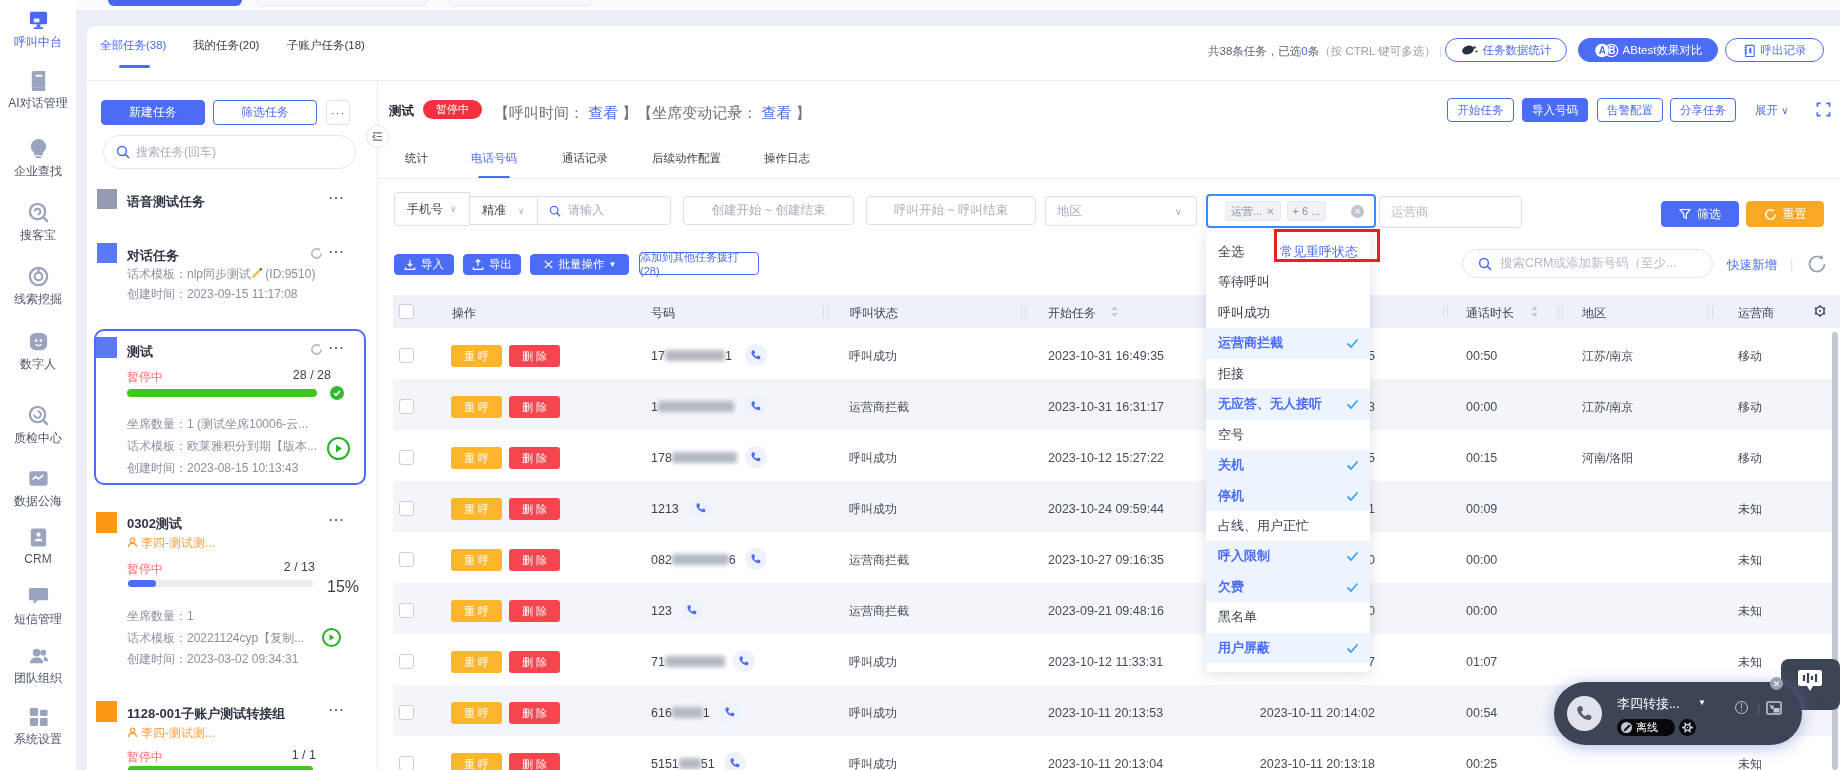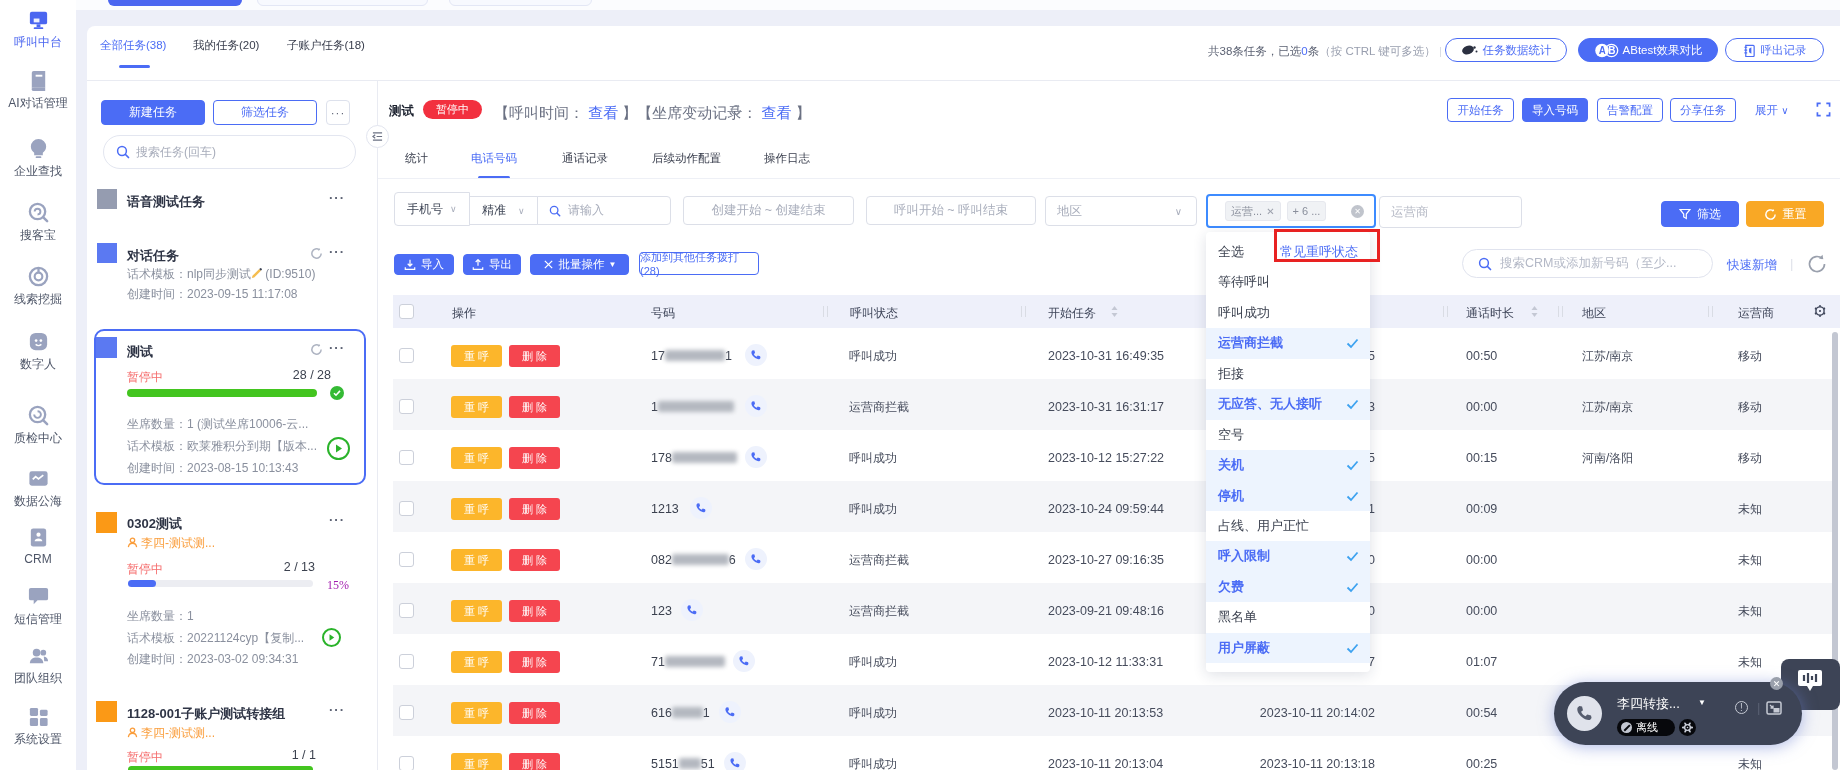--- a/index.html
+++ b/index.html
@@ -205,21 +205,21 @@
 <div class="dots" style="left:329px; top:512px;">···</div>
 <div class="abs" style="left:127px; top:535px; font-size:12px; color:#fa9d3b;"><svg width="11" height="11" viewBox="0 0 12 12" style="vertical-align:-1px; margin-right:3px;">
       <circle cx="6" cy="3.6" r="2.4" fill="none" stroke="#fa9d3b" stroke-width="1.4"></circle>
       <path d="M1.5 11c.4-2.8 2.2-4.2 4.5-4.2S10.1 8.2 10.5 11" fill="none" stroke="#fa9d3b" stroke-width="1.4"></path>
     </svg>李四-测试测...</div>
 <div class="abs" style="left:127px; top:561px; font-size:12px; color:#f56c6c;">暂停中</div>
 <div class="abs" style="left:270px; top:560px; width:45px; text-align:right; font-size:12.5px; color:#3c424f;">2 / 13</div>
 <div class="abs" style="left:128px; top:580px; width:185px; height:7px; background:#ecedf2; border-radius:4px;">
     <div style="width:28px; height:7px; background:#4b6cf5; border-radius:4px;"></div>
   </div>
-<div class="abs" style="left:327px; top:578px; font-size:12px; color:#a21caf;font-family:Liberation Serif, serif;">15%</div>
+<div class="abs" style="left:327px; top:578px; font-size:16px; color:#404040;">15%</div>
 <div class="dtl" style="left:127px; top:608px;">坐席数量：1</div>
 <div class="dtl" style="left:127px; top:630px;">话术模板：20221124cyp【复制...</div>
 <div class="abs" style="left:322px; top:628px; width:19px; height:19px; border-radius:50%; border:2px solid #2ab32a;"><svg width="15" height="15" viewBox="0 0 19 19">
       <path d="M7 5.5l6 4-6 4z" fill="#2ab32a"></path>
     </svg></div>
 <div class="dtl" style="left:127px; top:651px;">创建时间：2023-03-02 09:34:31</div>
 <div class="abs" style="left:96px; top:701px; width:21px; height:21px; background:#fb9916;"></div>
 <div class="ttl" style="left:127px; top:705px;">1128-001子账户测试转接组</div>
 <div class="dots" style="left:329px; top:702px;">···</div>
 <div class="abs" style="left:127px; top:725px; font-size:12px; color:#fa9d3b;"><svg width="11" height="11" viewBox="0 0 12 12" style="vertical-align:-1px; margin-right:3px;">

